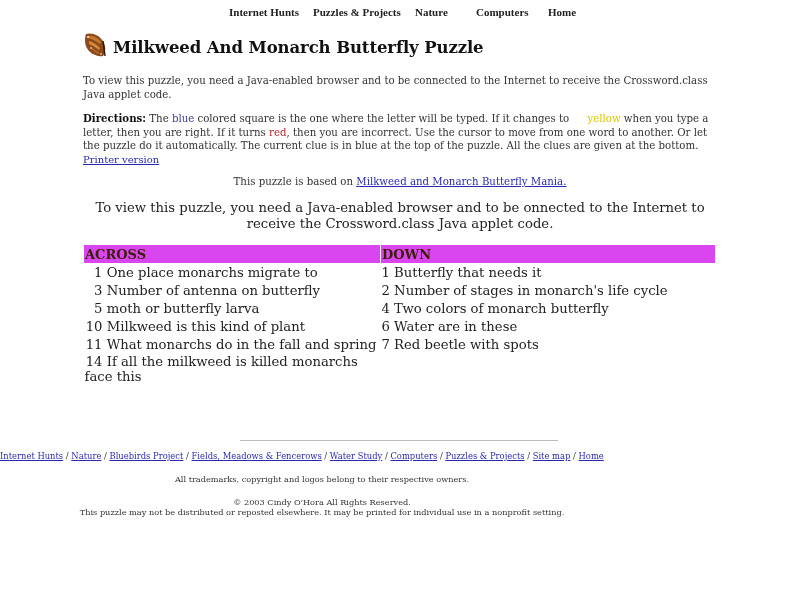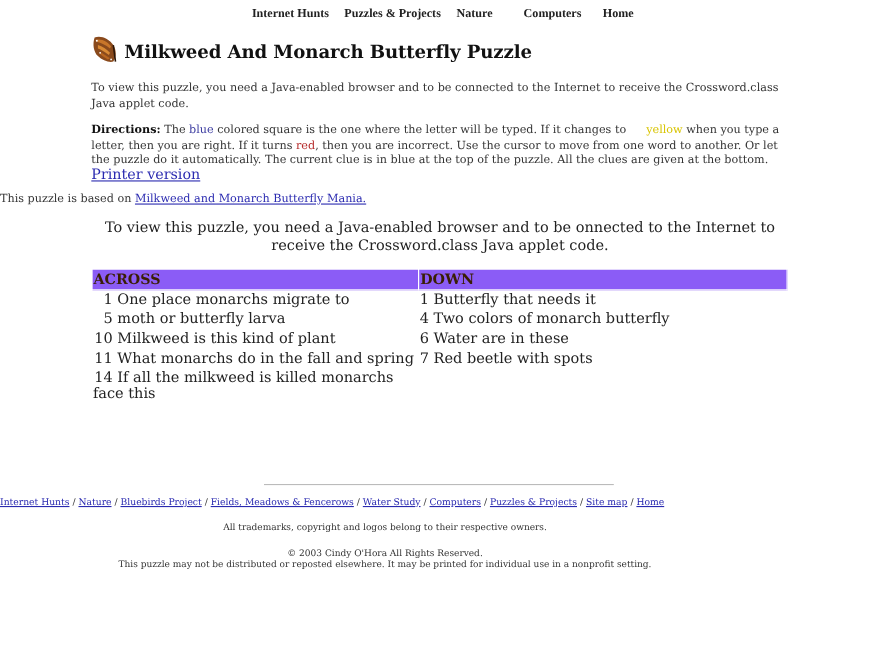--- a/index.html
+++ b/index.html
@@ -25,55 +25,55 @@
   }
   .para {
     position: absolute; left: 83px; width: 640px;
     font-family: "DejaVu Serif", serif; font-size: 10.2px; line-height: 13.5px; color: #333;
   }
   .para b { color: #111; }
   .c-blue { color: #3b3ba0; }
   .c-yellow { color: #d8c400; margin-left: 15px; }
   .c-red { color: #b52a2a; }
   a.lnk { color: #2a2ab0; text-decoration: underline; }
-  .printer { font-size: 13px; }
+  .printer { font-size: 10px; }
   .based {
-    position: absolute; top: 176px; left: 0; width: 800px; 
+    position: absolute; top: 176px; left: 0; width: 800px; text-align: center;
     font-size: 10.2px; color: #333;
   }
   .bignote {
     position: absolute; top: 200px; left: 80px; width: 640px; text-align: center;
     font-family: "DejaVu Serif", serif; font-size: 13.2px; line-height: 16px; color: #222;
   }
   .clues {
     position: absolute; top: 244px; left: 83px; width: 633px;
     border-collapse: collapse;
     font-family: "DejaVu Serif", serif; font-size: 13.2px; color: #222;
   }
   .clues td { vertical-align: middle; padding: 0 1px; line-height: 15px; }
   .clues th {
-    background: #8b5cf6; text-align: left; font-weight: bold; font-size: 13px;
+    background: #d946ef; text-align: left; font-weight: bold; font-size: 13px;
     color: #3a1e05; padding: 1px 1px; height: 16px; border: 1px solid #fff;
   }
   .clues td.across { width: 295px; }
   .clues tr.r { height: 18px; }
   .num { display: inline-block; text-align: right; }
   .across .num { width: 18px; }
   hr.sep {
     position: absolute; top: 440px; left: 240px; width: 318px; margin: 0;
     border: none; border-top: 1px solid #bbb;
   }
   .footlinks {
     position: absolute; top: 451px; left: 0; width: 800px; 
     font-size: 8.4px; color: #333;
   }
   .footlinks a { color: #2a2ab0; text-decoration: underline; }
   .small {
     position: absolute; left: 0; width: 644px; text-align: center;
-    font-size: 8.2px; line-height: 10.5px; color: #333; padding-left: 28px;
+    font-size: 8.2px; line-height: 10.5px; color: #333;
   }
 </style>
 </head>
 <body>
 
 <div class="topnav">
   <a href="#" style="left:229px">Internet Hunts</a>
   <a href="#" style="left:313px">Puzzles &amp; Projects</a>
   <a href="#" style="left:415px">Nature</a>
   <a href="#" style="left:476px">Computers</a>
@@ -111,20 +111,24 @@
   <tbody>
       <tr>
     <th>ACROSS</th>
     <th>DOWN</th>
   </tr>
   <tr class="r">
     <td class="across"><span class="num">1</span> <span>One place monarchs migrate to</span></td>
     <td><span>1</span> <span>Butterfly that needs it</span></td>
   </tr>
   <tr class="r">
+    <td class="across"><span class="num">3</span> <span>Number of antenna on butterfly</span></td>
+    <td><span>2</span> <span>Number of stages in monarch's life cycle</span></td>
+  </tr>
+  <tr class="r">
     <td class="across"><span class="num">5</span> <span>moth or butterfly larva</span></td>
     <td><span>4</span> <span>Two colors of monarch butterfly</span></td>
   </tr>
   <tr class="r">
     <td class="across"><span class="num">10</span> <span>Milkweed is this kind of plant</span></td>
     <td><span>6</span> <span>Water are in these</span></td>
   </tr>
   <tr class="r">
     <td class="across"><span class="num">11</span> <span>What monarchs do in the fall and spring</span></td>
     <td><span>7</span> <span>Red beetle with spots</span></td>

